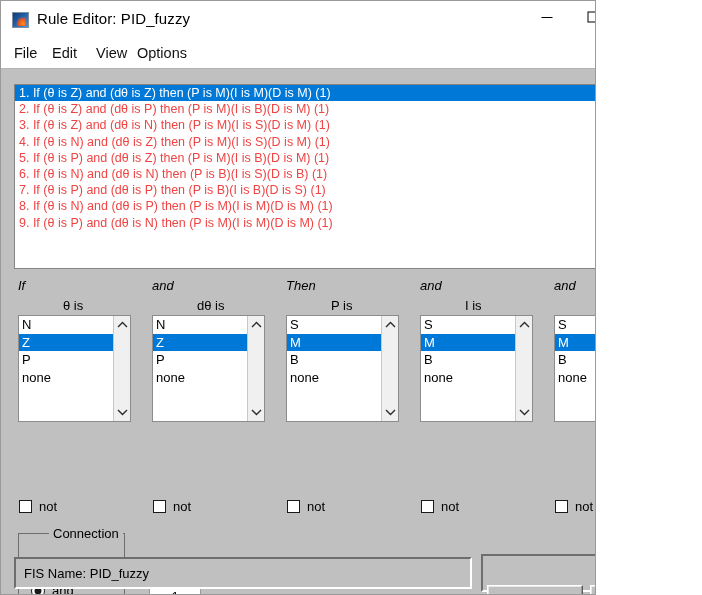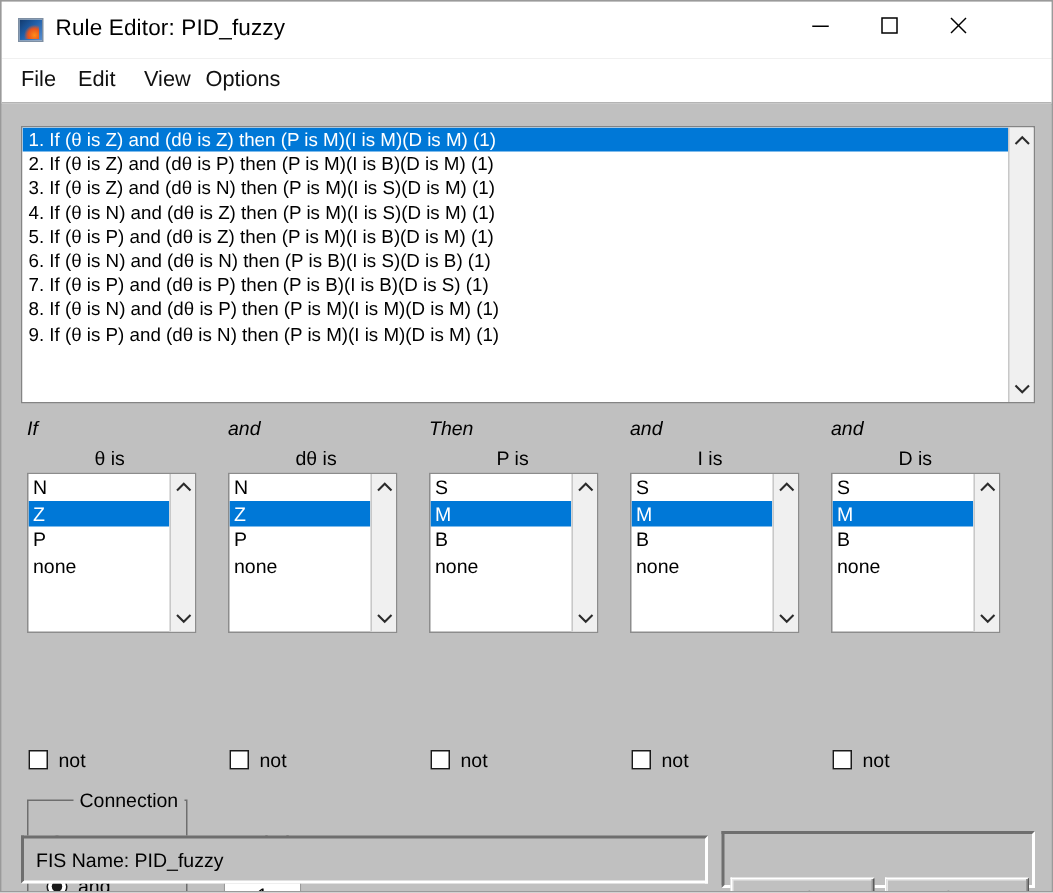--- a/index.html
+++ b/index.html
@@ -8,21 +8,21 @@
     background: #ffffff;
   }
   body {
     width: 702px;
     height: 595px;
     overflow: hidden;
     font-family: "Liberation Sans", sans-serif;
   }
   #window {
     position: relative;
-    width: 702px;
+    width: 596px;
     height: 595px;
     box-sizing: border-box;
     background: #c0c0c0;
     border: 1px solid #9a9a9a;
     overflow: hidden;
   }
   
   #titlebar {
     position: absolute;
     left: 0; top: 0;
@@ -109,21 +109,21 @@
   #rulelist {
     flex: 1 1 auto;
     overflow: hidden;
     padding: 0;
     background: #ffffff;
   }
   .rule-row {
     height: 16.2px;
     line-height: 16.2px;
     font-size: 12.5px;
-    color: #000000;
+    color: #ef4444;
     padding-left: 4px;
     white-space: nowrap;
     cursor: default;
   }
   .rule-row.selected {
     background: #0078d7;
     color: #ffffff;
   }
   
   .vscroll {

